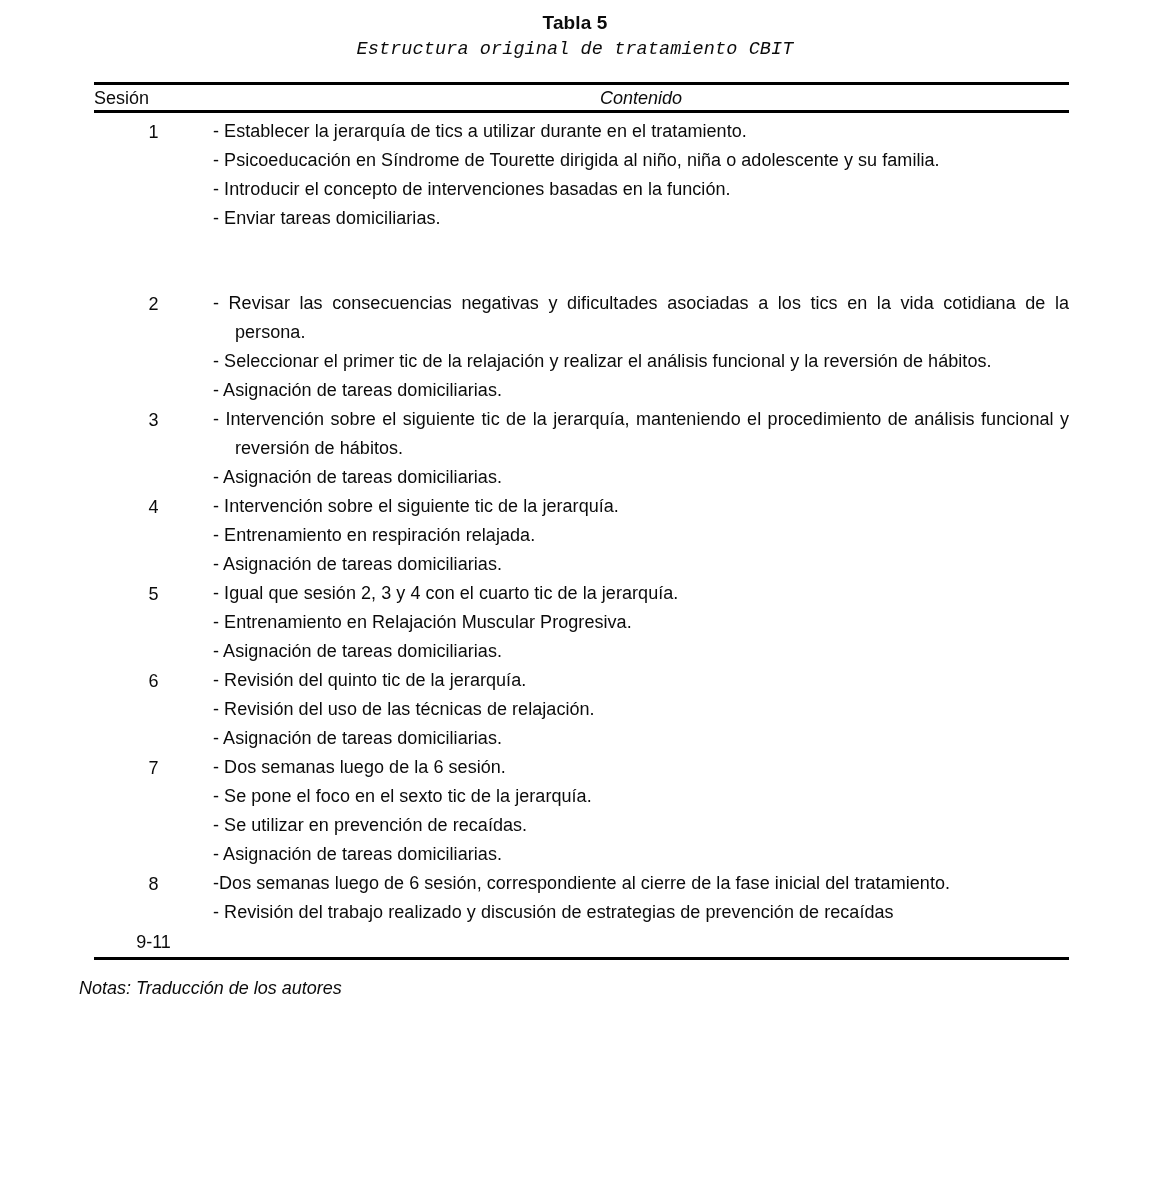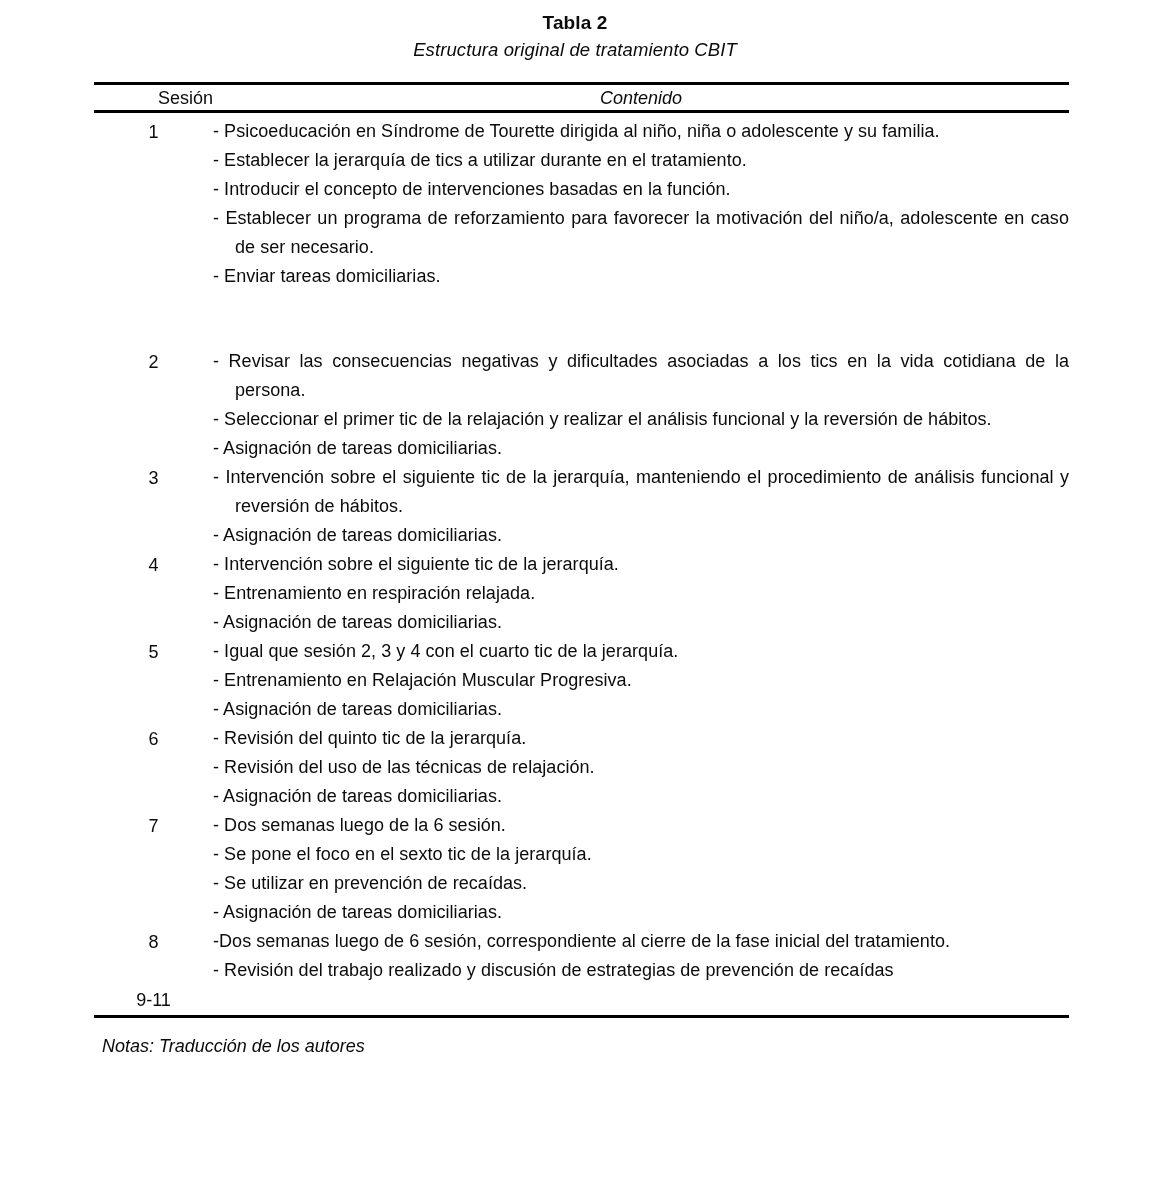--- a/index.html
+++ b/index.html
@@ -31,20 +31,21 @@
     font-size: 19px;
     font-weight: bold;
     line-height: 26px;
     letter-spacing: 0.1px;
   }
   .table-caption {
     font-size: 18.5px;
     font-style: italic;
     line-height: 27px;
     letter-spacing: 0.1px;
+    font-family: Liberation Mono, monospace;
   }
 
   
   .table-wrap {
     margin: 0 auto;
     width: 975px;          
     margin-left: 94px;
   }
   .rule-top {
     height: 3px;
@@ -61,21 +62,21 @@
   }
 
   
   .head-row {
     display: flex;
     height: 25px;
     align-items: center;
   }
   .head-session {
     width: 119px;
-    text-align: right;
+    text-align: left;
     font-size: 18px;
     line-height: 22px;
   }
   .head-content {
     flex: 1;
     text-align: center;
     font-size: 18px;
     line-height: 22px;
     font-style: italic;
   }
@@ -118,56 +119,55 @@
     text-align: left;
   }
   
   .bullet.tight {
     padding-left: 15px;
     text-indent: -15px;
   }
 
   
   .notes {
-    margin-left: 102px;
+    margin-left: 79px;
     margin-top: 16px;
     font-size: 18px;
     font-style: italic;
     line-height: 24px;
   }
 </style>
 </head>
 <body>
 
 <div class="page">
 
   <div class="title-block">
-    <div class="table-number">Tabla 2</div>
+    <div class="table-number">Tabla 5</div>
     <div class="table-caption">Estructura original de tratamiento CBIT</div>
   </div>
 
   <div class="table-wrap">
 
     <div class="rule-top"></div>
 
     <div class="head-row">
       <div class="head-session">Sesión</div>
       <div class="head-content">Contenido</div>
     </div>
 
     <div class="rule-mid"></div>
 
     <div class="tbody" id="tbody">
         <div class="srow gap-after">
           <div class="sess-cell">1</div>
           <div class="content-cell">
+            <p class="bullet nojust">- Establecer la jerarquía de tics a utilizar durante en el tratamiento.</p>
             <p class="bullet nojust">- Psicoeducación en Síndrome de Tourette dirigida al niño, niña o adolescente y su familia.</p>
-            <p class="bullet nojust">- Establecer la jerarquía de tics a utilizar durante en el tratamiento.</p>
             <p class="bullet nojust">- Introducir el concepto de intervenciones basadas en la función.</p>
-            <p class="bullet">- Establecer un programa de reforzamiento para favorecer la motivación del niño/a, adolescente en caso de ser necesario.</p>
             <p class="bullet nojust">- Enviar tareas domiciliarias.</p>
           </div>
         </div>
         <div class="srow">
           <div class="sess-cell">2</div>
           <div class="content-cell">
             <p class="bullet">- Revisar las consecuencias negativas y dificultades asociadas a los tics en la vida cotidiana de la persona.</p>
             <p class="bullet">- Seleccionar el primer tic de la relajación y realizar el análisis funcional y la reversión de hábitos.</p>
             <p class="bullet nojust">- Asignación de tareas domiciliarias.</p>
           </div>

